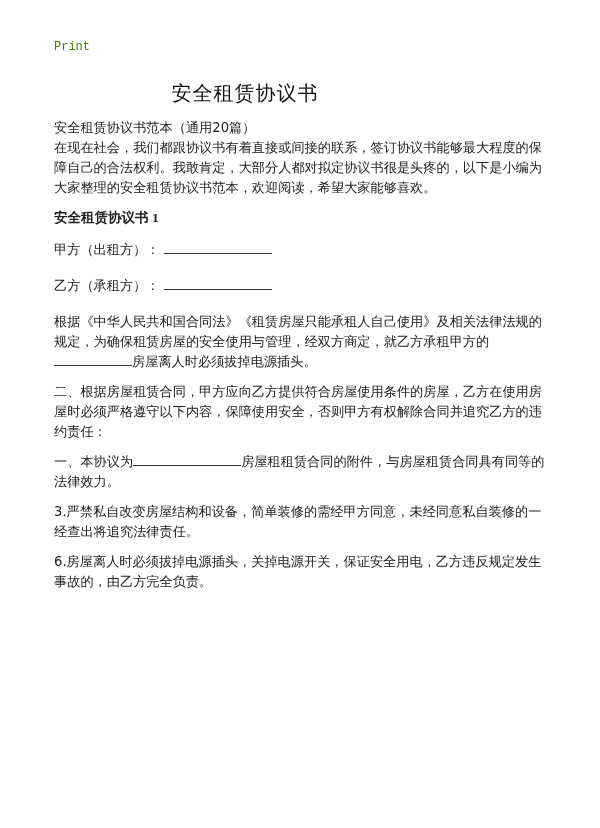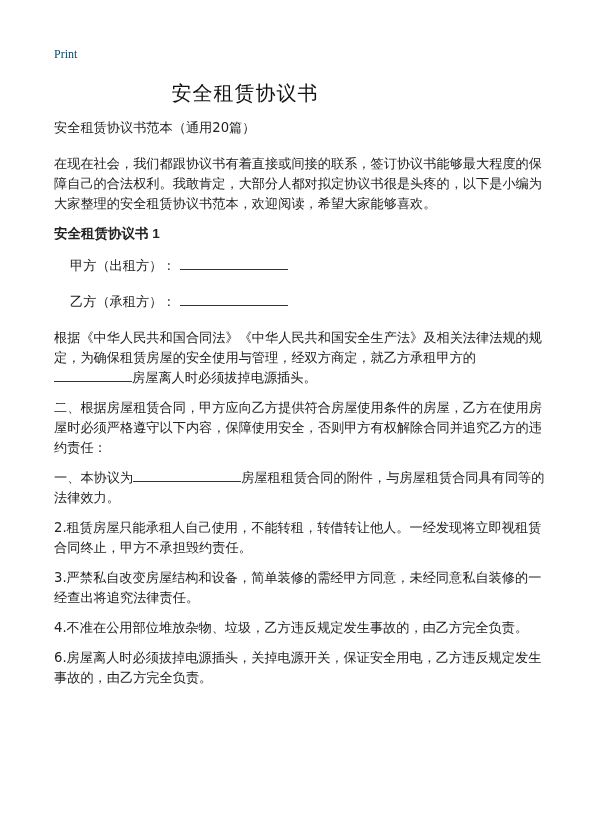--- a/index.html
+++ b/index.html
@@ -3,48 +3,48 @@
 <meta charset="utf-8">
 <style>
   * { box-sizing: border-box; margin: 0; padding: 0; }
   html, body { width: 600px; height: 828px; background: #ffffff; overflow: hidden; }
   body {
     font-family: "DejaVu Sans", "Liberation Sans", sans-serif;
     color: #222222;
     position: relative;
   }
   .print-label {
-    position: absolute; left: 54px; top: 47px;
-    font-family: Liberation Serif, serif;
-    font-size: 12px; color: #0c4a6e;
+    position: absolute; left: 54px; top: 40px;
+    font-family: Liberation Mono, monospace;
+    font-size: 12px; color: #4d7c0f;
   }
   .doc-title {
     position: absolute; left: 0; width: 484px; top: 80px;
     text-align: center; font-size: 20px; font-weight: normal; color: #111;
     letter-spacing: 1px;
     padding-left: 6px;
   }
   .content {
     position: absolute; left: 54px; top: 118px; width: 500px;
     font-size: 13.2px; line-height: 20px;
   }
   .content p { margin-bottom: 10px; }
-  .content .subtitle { margin-bottom: 16px; }
+  .content .subtitle { margin-bottom: 0; }
   .content .section-heading {
-    font-family: Liberation Sans, sans-serif;
+    font-family: Liberation Serif, serif;
     font-weight: bold; font-size: 13.5px; margin-bottom: 12px;
   }
   .blank {
     display: inline-block; border-bottom: 1px solid #333;
     height: 14px; vertical-align: baseline;
   }
   .blank.party { width: 108px; margin-left: 4px; }
   .blank.address { width: 78px; }
   .blank.contract { width: 108px; }
-  .party-line { margin-bottom: 16px !important; margin-left: 16px; }
+  .party-line { margin-bottom: 16px !important; }
 </style>
 </head>
 <body>
 
 <div class="print-label">Print</div>
 
 <h1 class="doc-title">安全租赁协议书</h1>
 
 <div class="content">
   <p class="subtitle">安全租赁协议书范本（通用20篇）</p>
@@ -55,26 +55,24 @@
 
   <p class="party-line">
     <span>甲方（出租方）：</span><span class="blank party"></span>
   </p>
 
   <p class="party-line">
     <span>乙方（承租方）：</span><span class="blank party"></span>
   </p>
 
   <p>
-    <span>根据《中华人民共和国合同法》《中华人民共和国安全生产法》及相关法律法规的规定，为确保租赁房屋的安全使用与管理，经双方商定，就乙方承租甲方的</span><br><span class="blank address"></span><span>房屋离人时必须拔掉电源插头。</span>
+    <span>根据《中华人民共和国合同法》《租赁房屋只能承租人自己使用》及相关法律法规的规定，为确保租赁房屋的安全使用与管理，经双方商定，就乙方承租甲方的</span><br><span class="blank address"></span><span>房屋离人时必须拔掉电源插头。</span>
   </p>
 
   <p>二、根据房屋租赁合同，甲方应向乙方提供符合房屋使用条件的房屋，乙方在使用房屋时必须严格遵守以下内容，保障使用安全，否则甲方有权解除合同并追究乙方的违约责任：</p>
 
   <p>
     <span>一、本协议为</span><span class="blank contract"></span><span>房屋租租赁合同的附件，与房屋租赁合同具有同等的法律效力。</span>
   </p>
 
-  <p>2.租赁房屋只能承租人自己使用，不能转租，转借转让他人。一经发现将立即视租赁合同终止，甲方不承担毁约责任。</p>
   <p>3.严禁私自改变房屋结构和设备，简单装修的需经甲方同意，未经同意私自装修的一经查出将追究法律责任。</p>
-  <p>4.不准在公用部位堆放杂物、垃圾，乙方违反规定发生事故的，由乙方完全负责。</p>
   <p>6.房屋离人时必须拔掉电源插头，关掉电源开关，保证安全用电，乙方违反规定发生事故的，由乙方完全负责。</p>
 </div>
 
 </body></html>

